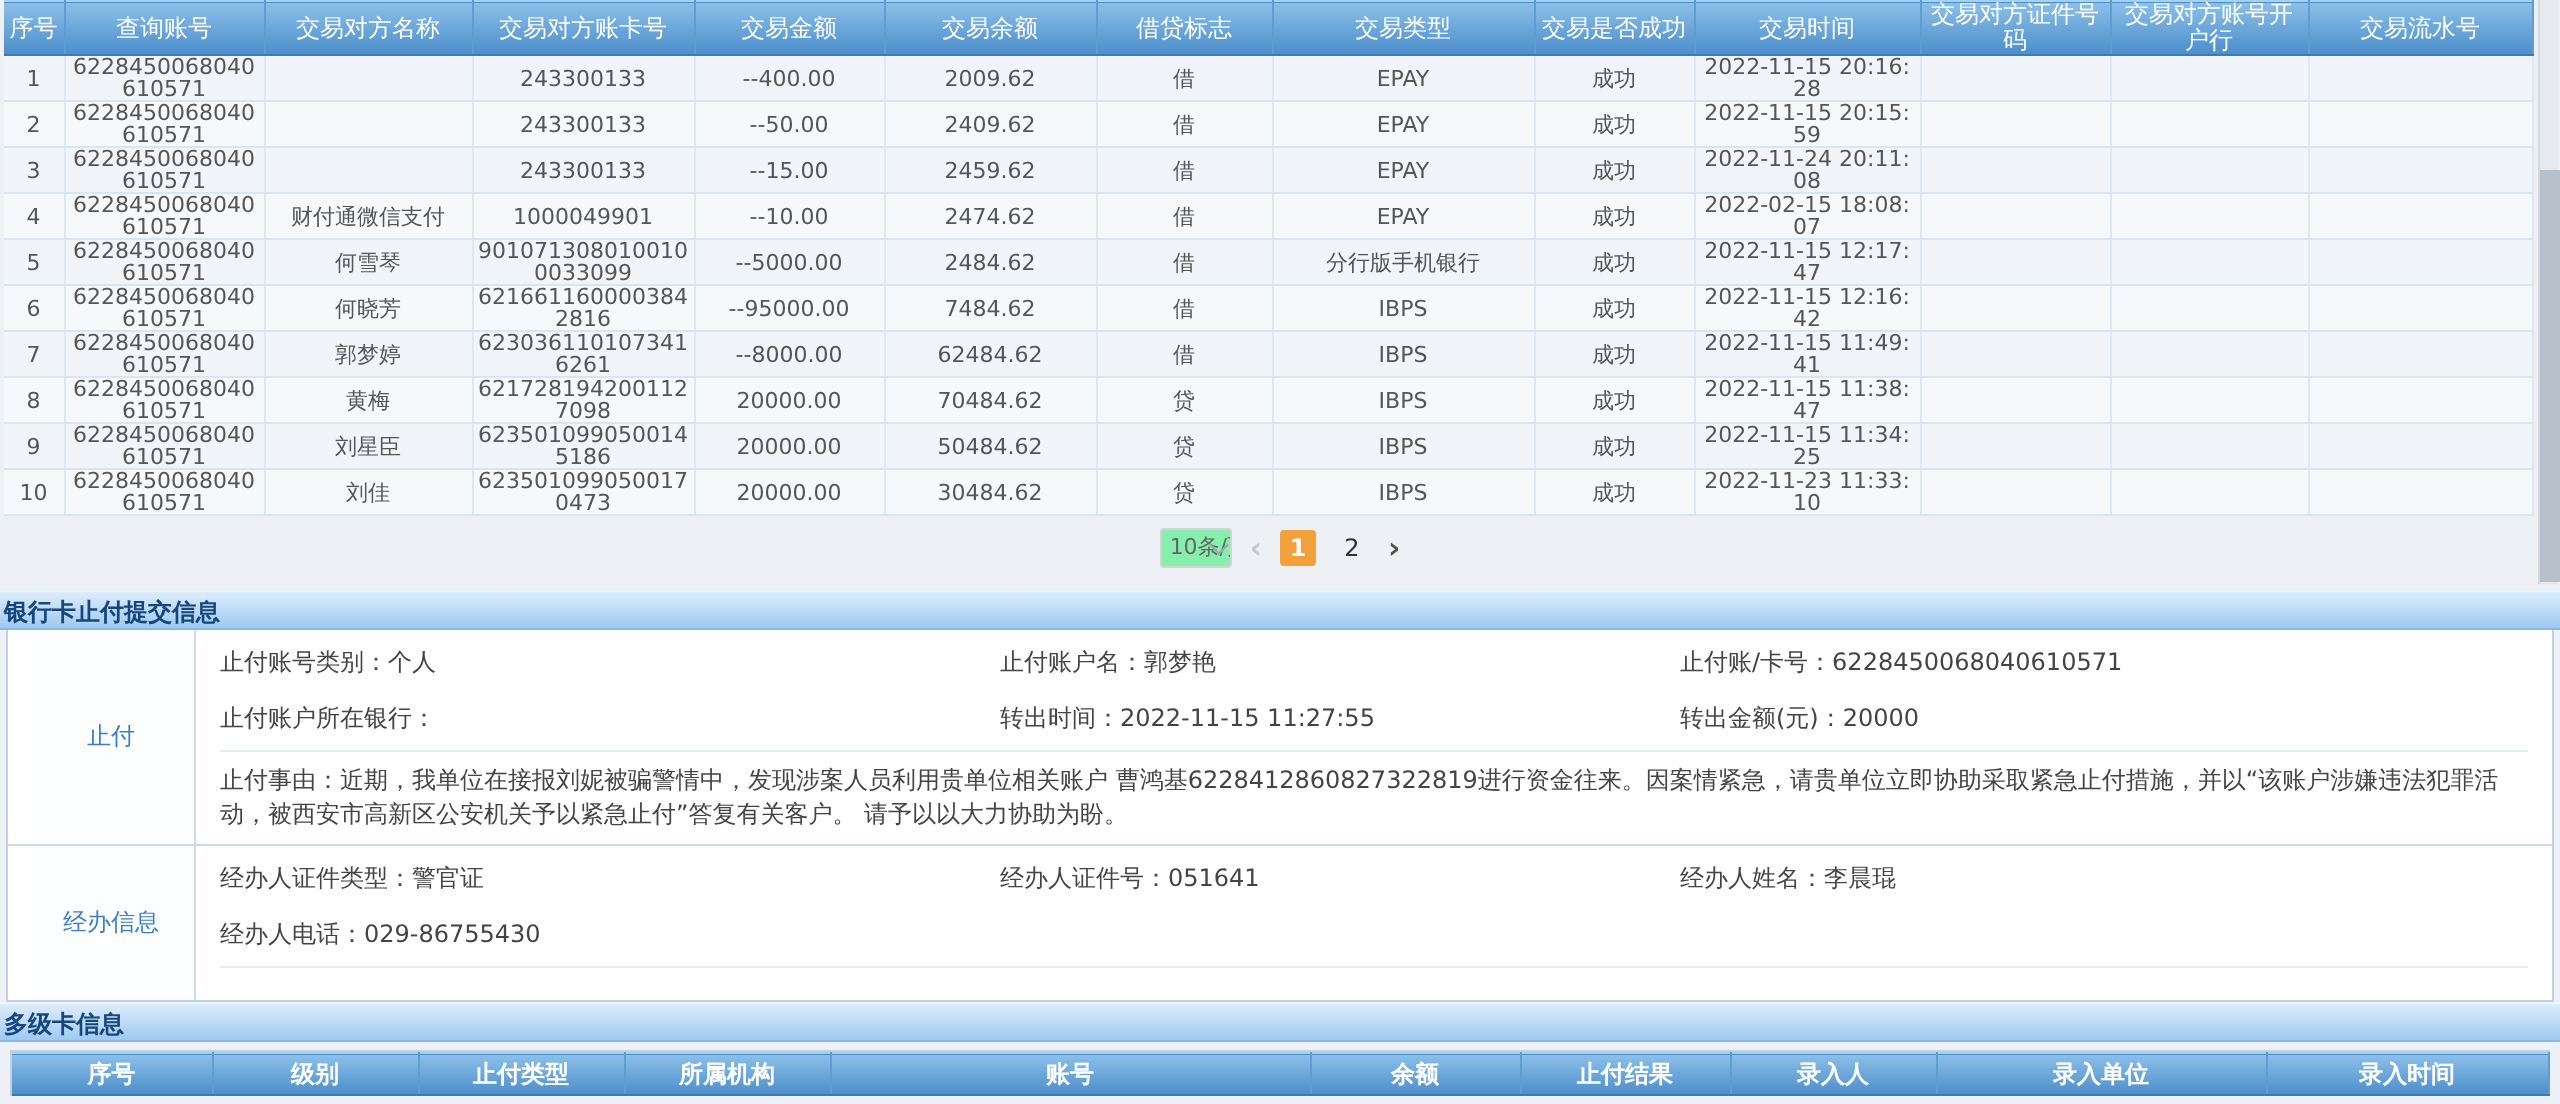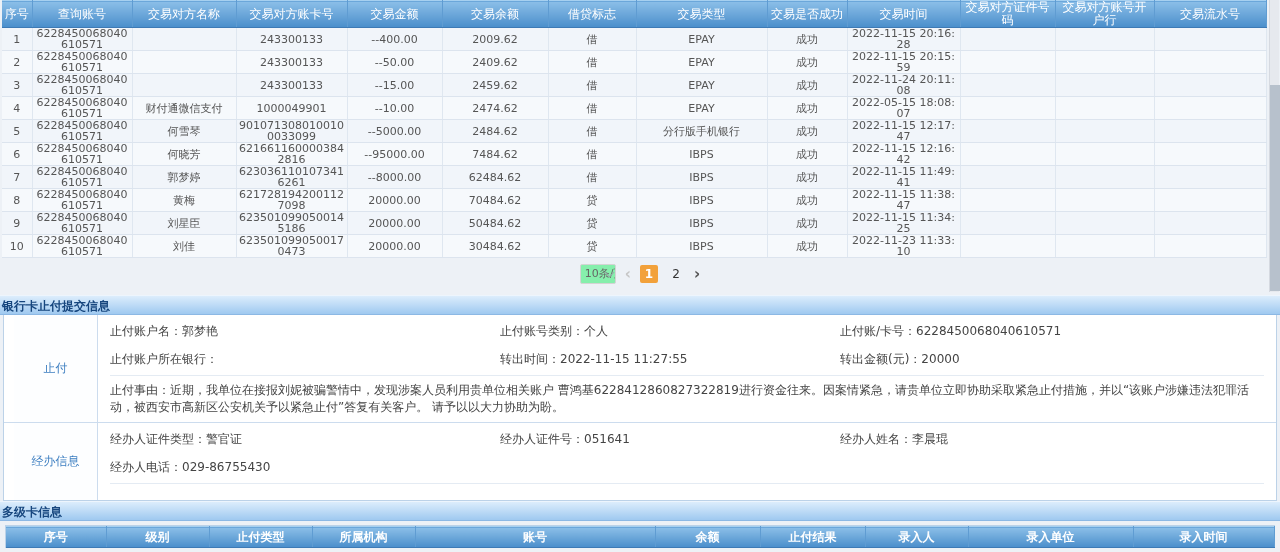--- a/index.html
+++ b/index.html
@@ -202,21 +202,21 @@
         <tr>
           <td>4</td>
           <td>6228450068040610571</td>
           <td>财付通微信支付</td>
           <td>1000049901</td>
           <td>--10.00</td>
           <td>2474.62</td>
           <td>借</td>
           <td>EPAY</td>
           <td>成功</td>
-          <td>2022-05-15 18:08:07</td>
+          <td>2022-02-15 18:08:07</td>
           <td></td>
           <td></td>
           <td></td>
         </tr>
         <tr>
           <td>5</td>
           <td>6228450068040610571</td>
           <td>何雪琴</td>
           <td>9010713080100100033099</td>
           <td>--5000.00</td>
@@ -319,22 +319,22 @@
   <span class="pg-arrow pg-next">›</span>
 </div>
 
 <div class="section-bar bar1">银行卡止付提交信息</div>
 
 <div class="panel">
   <div class="group">
     <div class="group-label">止付</div>
     <div class="group-content">
       <div class="pair-grid">
+        <span>止付账号类别：个人</span>
         <span>止付账户名：郭梦艳</span>
-        <span>止付账号类别：个人</span>
         <span>止付账/卡号：6228450068040610571</span>
         <span>止付账户所在银行：</span>
         <span>转出时间：2022-11-15 11:27:55</span>
         <span>转出金额(元)：20000</span>
       </div>
       <div class="hdivider"></div>
       <div class="reason">止付事由：近期，我单位在接报刘妮被骗警情中，发现涉案人员利用贵单位相关账户 曹鸿基6228412860827322819进行资金往来。因案情紧急，请贵单位立即协助采取紧急止付措施，并以“该账户涉嫌违法犯罪活动，被西安市高新区公安机关予以紧急止付”答复有关客户。 请予以以大力协助为盼。</div>
     </div>
   </div>
   <div class="group">

